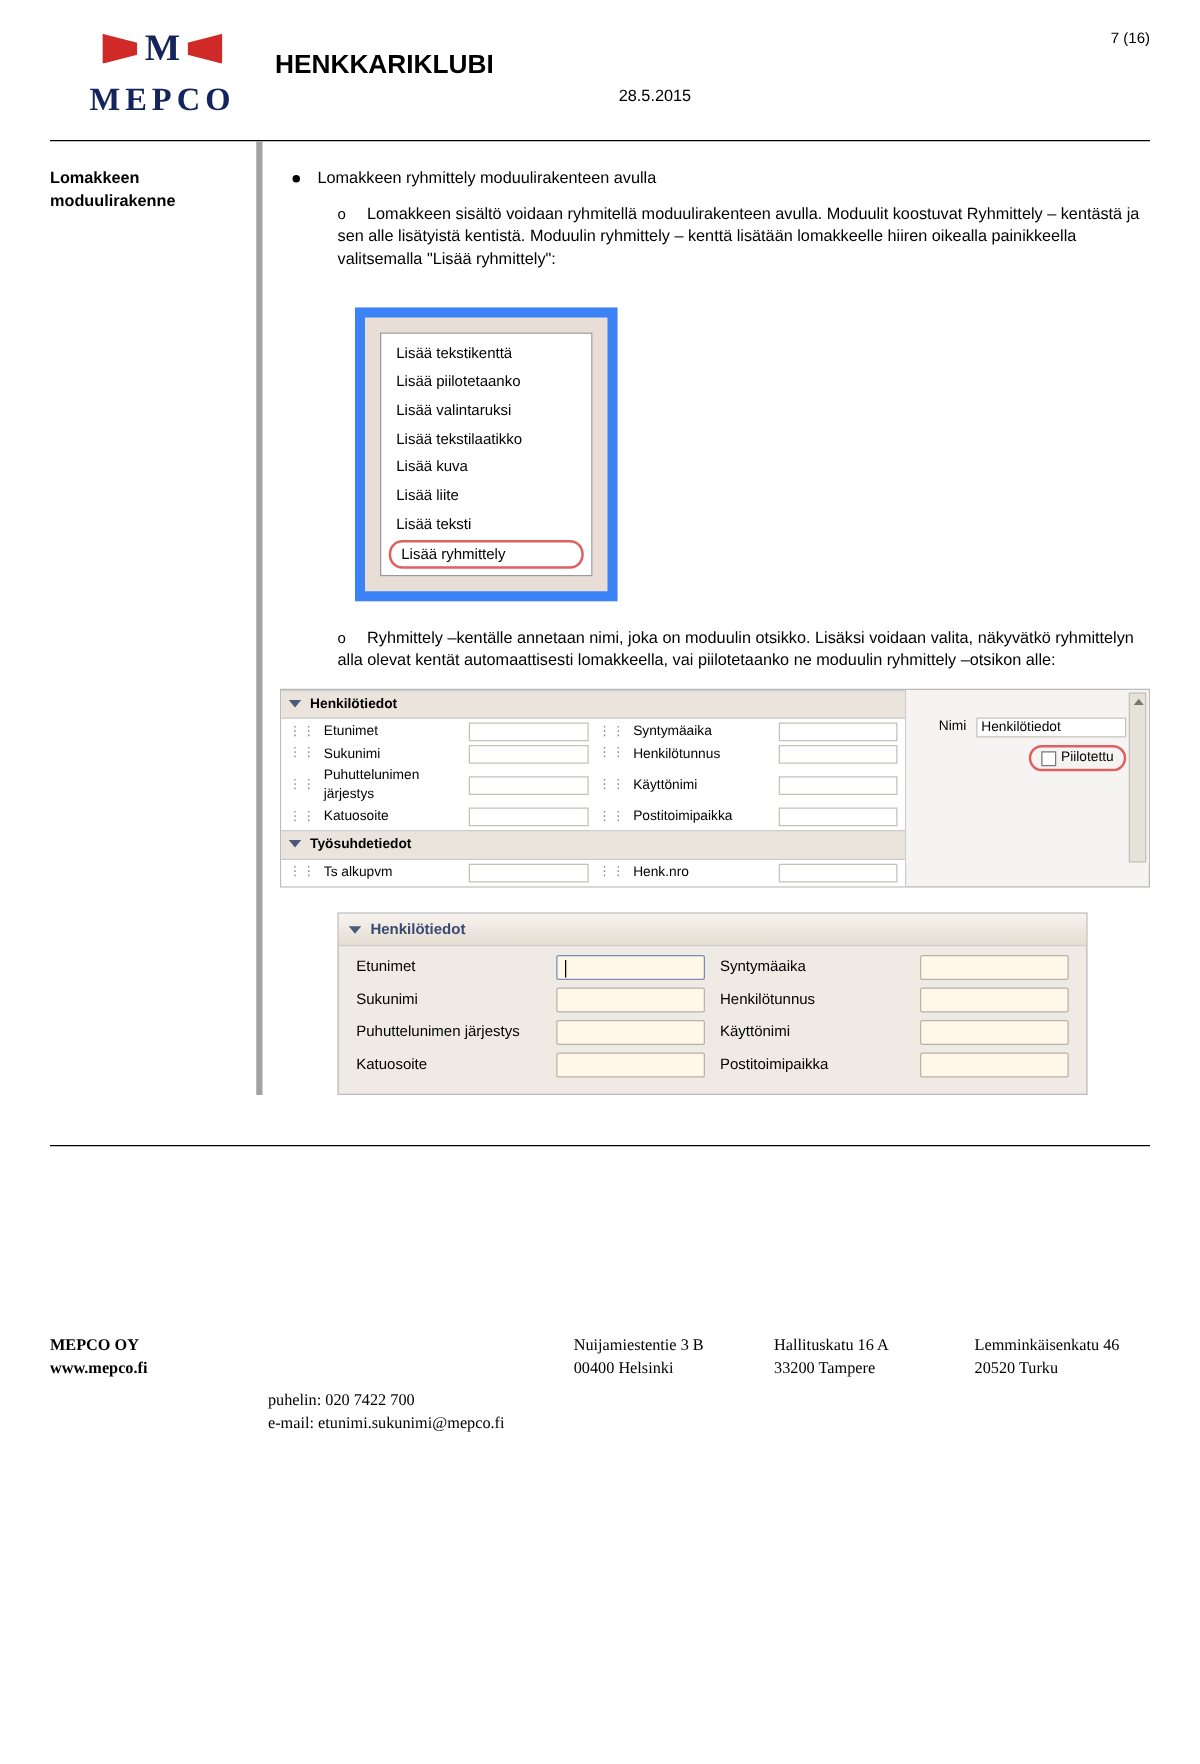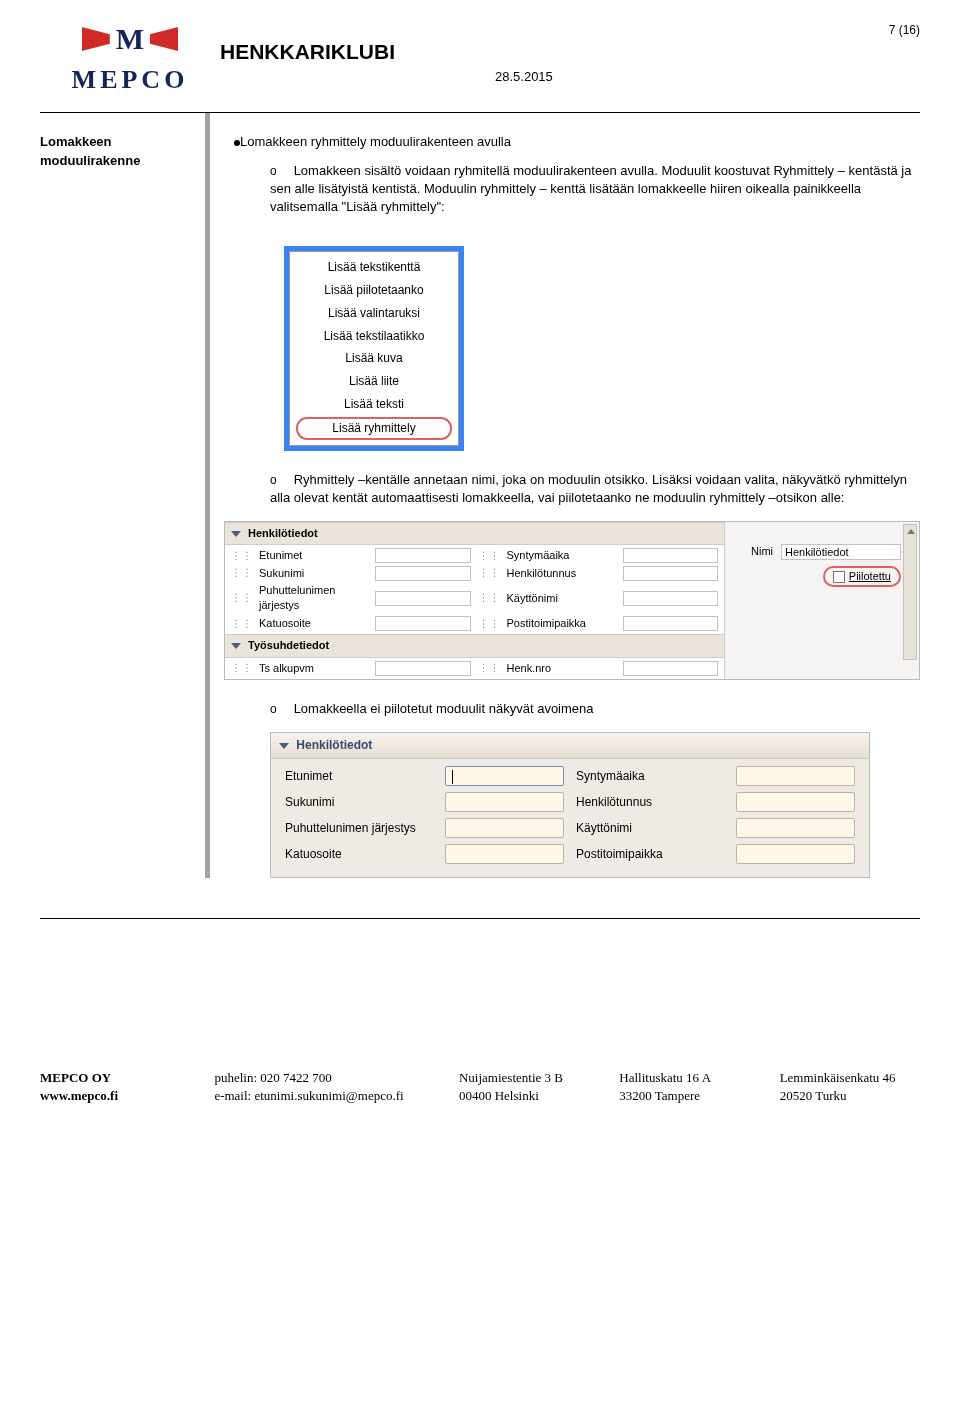--- a/index.html
+++ b/index.html
@@ -95,20 +95,21 @@
     font-size: 13px;
   }
   .main-col {
     flex: 1;
     padding: 20px 0 0 24px;
   }
 
   .bullet-line {
     display: flex;
     align-items: baseline;
+    gap: 14px;
     margin-bottom: 10px;
   }
   .bullet-dot {
     width: 6px; height: 6px; border-radius: 50%; background: #000; flex: 0 0 6px; margin-top: 6px;
   }
 
   .sub {
     margin-left: 36px;
     margin-bottom: 10px;
   }
@@ -116,24 +117,23 @@
     display: inline-block;
     width: 20px;
     font-size: 12px;
   }
   .para { display: inline; }
 
   
   .ctx-wrap {
     margin: 20px 0 20px 50px;
     display: inline-block;
-    border: 5px solid #3b82f6;
+    border: 8px solid #3b82f6;
     background: #e9ded6;
-    padding: 0;
-    text-align: center;
+    padding: 12px;
   }
   .ctx-inner {
     border: 1px solid #999;
     background: #fff;
     padding: 4px 2px;
     min-width: 170px;
   }
   .ctx-item {
     padding: 3px 10px;
     font-size: 12px;
@@ -182,21 +182,21 @@
   .sb { position:absolute; right:2px; top:2px; bottom:2px; width:14px; background:#e6e1d9; border:1px solid #c5c0b8;}
   .sb::before{content:"";position:absolute;top:4px;left:3px;width:0;height:0;border-left:4px solid transparent;border-right:4px solid transparent;border-bottom:5px solid #777;}
   .props {
     position: absolute;
     right: 18px;
     top: 22px;
     font-size:11px;
   }
   .props-row { display:flex; align-items:center; gap:8px; margin-bottom:6px;}
   .props-row input[type=text]{ border:1px solid #c5c0b8; height:16px; width:120px; padding:1px 3px; font-size:11px;}
-  .chk-wrap { display:flex; align-items:center; gap:4px; border:2px solid #e06060; border-radius:12px; padding:1px 8px;text-decoration:underline;}
+  .chk-wrap { display:flex; align-items:center; gap:4px; border:2px solid #e06060; border-radius:12px; padding:1px 8px;}
   .chk { width:12px;height:12px; border:1px solid #777; background:#fff;}
 
   
   .result-form {
     margin: 14px 0 0 36px;
     border: 1px solid #bbb;
     background: #efeae3;
     width: 600px;
     font-size: 12px;
   }
@@ -366,24 +366,20 @@
             <div class="props-row" style="justify-content:flex-end;">
               <span class="chk-wrap">
                 <span class="chk"></span>
                 <span>Piilotettu</span>
               </span>
             </div>
           </div>
         </div>
       </div>
 
-      <div class="sub">
-        <span class="marker">o</span>
-        <span class="para">Lomakkeella ei piilotetut moduulit näkyvät avoimena</span>
-      </div>
 
       
       <div class="result-form">
         <div class="rf-hdr">
           <span class="tri"></span>
           <span>Henkilötiedot</span>
         </div>
         <div class="rf-body">
           <div class="rf-cell">
               <span class="rf-label">Etunimet</span>
@@ -421,21 +417,21 @@
       </div>
 
     </div>
   </div>
 
   <div class="footer-row">
     <div class="footer-col first">
       <div>MEPCO OY</div>
       <div>www.mepco.fi</div>
     </div>
-    <div class="footer-col" style="flex:1.6;">
+    <div class="footer-col" style="flex:1.6;margin-top:44px;">
       <div>puhelin: 020 7422 700</div>
       <div>e-mail: etunimi.sukunimi@mepco.fi</div>
     </div>
     <div class="footer-col">
       <div>Nuijamiestentie 3 B</div>
       <div>00400 Helsinki</div>
     </div>
     <div class="footer-col">
       <div>Hallituskatu 16 A</div>
       <div>33200 Tampere</div>

